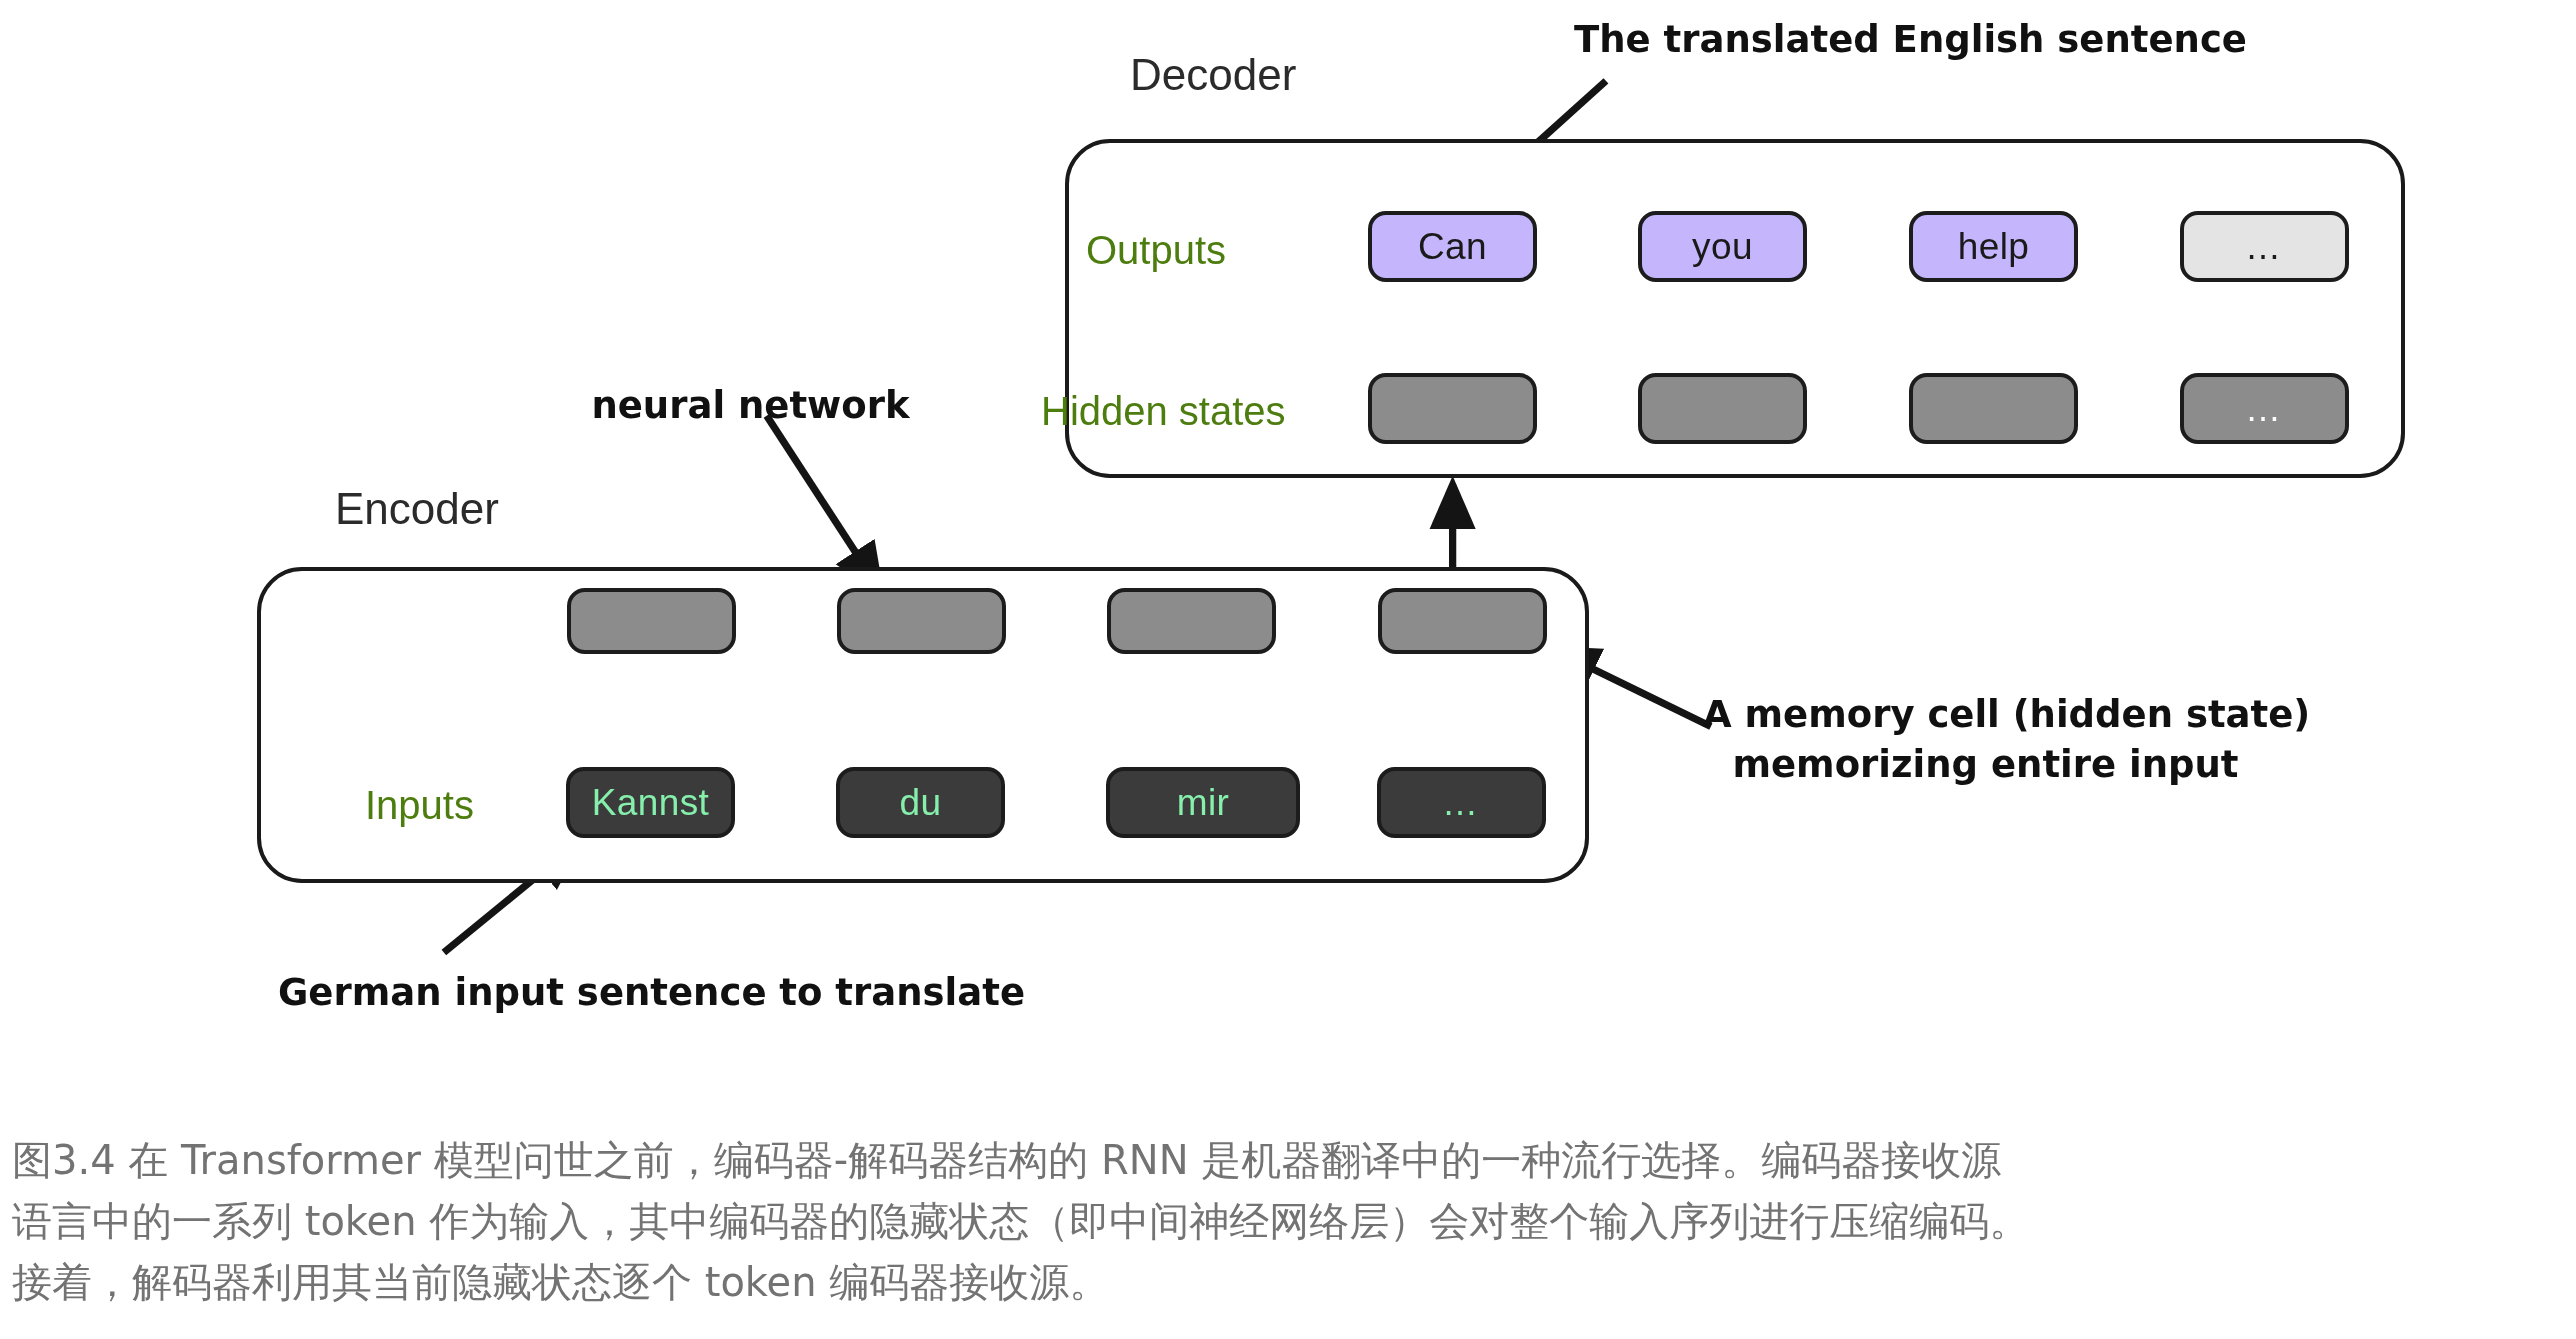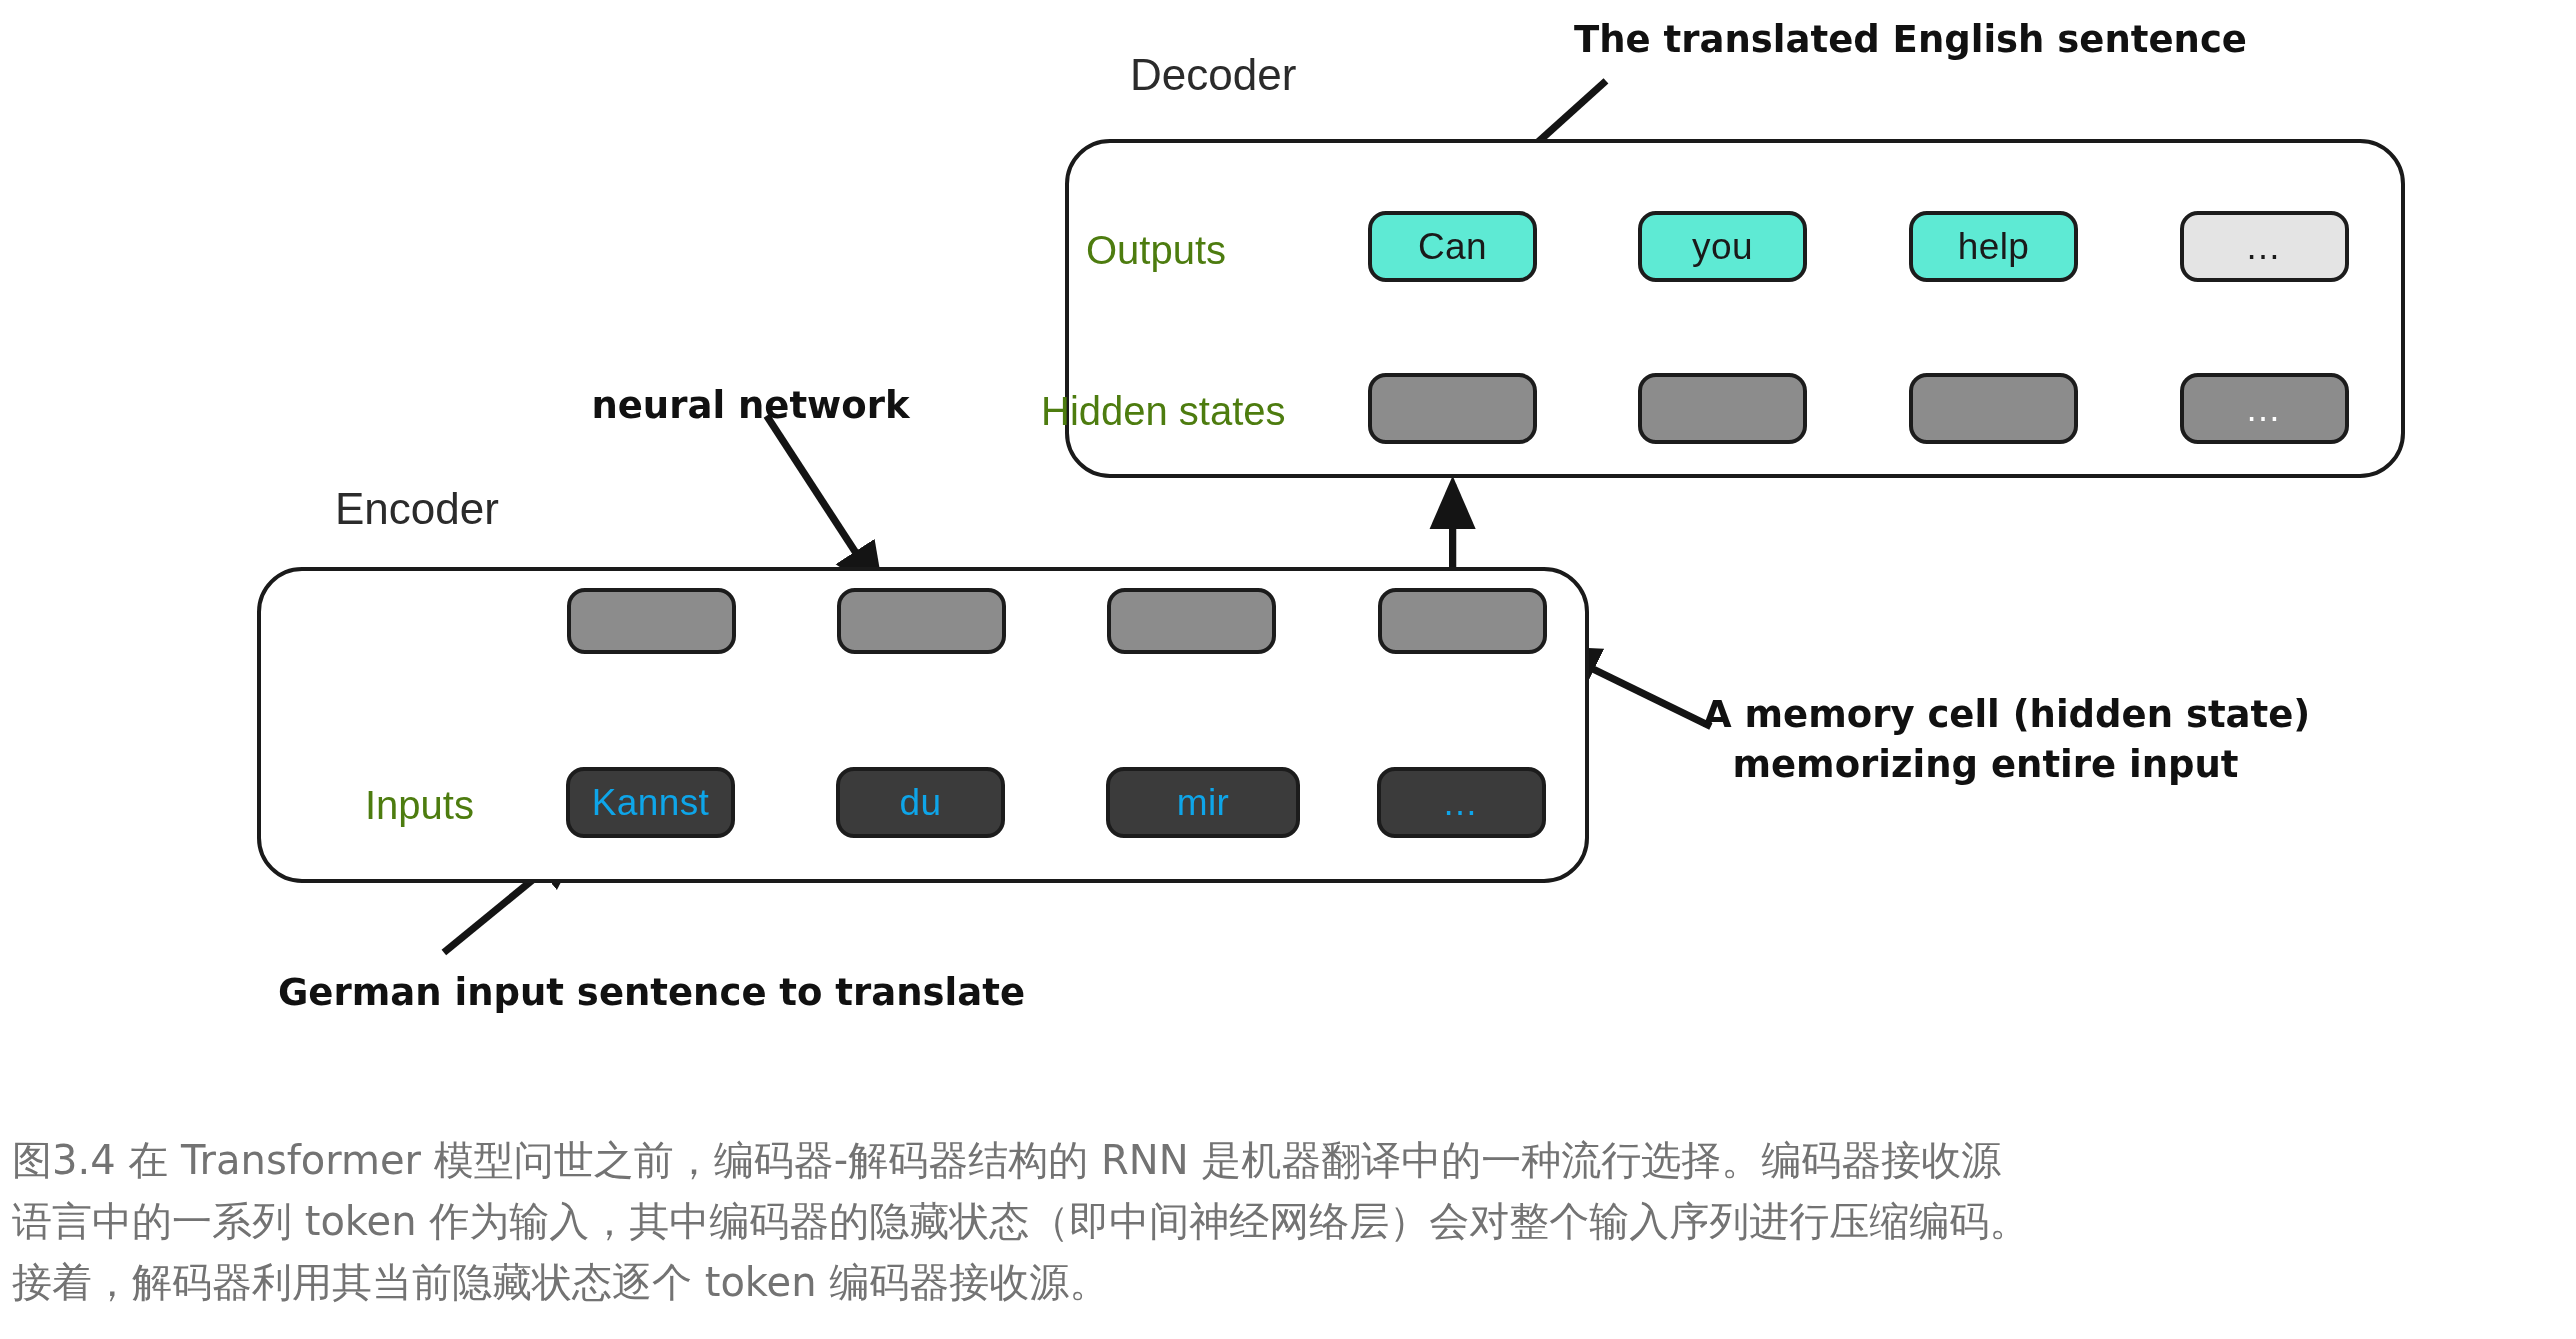--- a/index.html
+++ b/index.html
@@ -55,23 +55,23 @@
     box-sizing: border-box;
     border: 4px solid #1c1c1c;
     border-radius: 18px;
     display: flex;
     align-items: center;
     justify-content: center;
     font-size: 37px;
     white-space: nowrap;
     letter-spacing: 0.4px;
   }
-  .cell.dark      { background: #3b3b3b; color: #0ea5e9; }
+  .cell.dark      { background: #3b3b3b; color: #86efac; }
   .cell.mid       { background: #8c8c8c; color: #ffffff; }
-  .cell.light     { background: #5eead4; color: #1a1a1a; }
+  .cell.light     { background: #c4b5fd; color: #1a1a1a; }
   .cell.lighter   { background: #e4e4e4; color: #1a1a1a; }
   .cell.ellipsis  { font-size: 36px; letter-spacing: 3.2px; }
 
   
   .annot {
     position: absolute;
     font-family: "DejaVu Sans", sans-serif;
     font-weight: bold;
     font-size: 37px;
     color: #111111;

